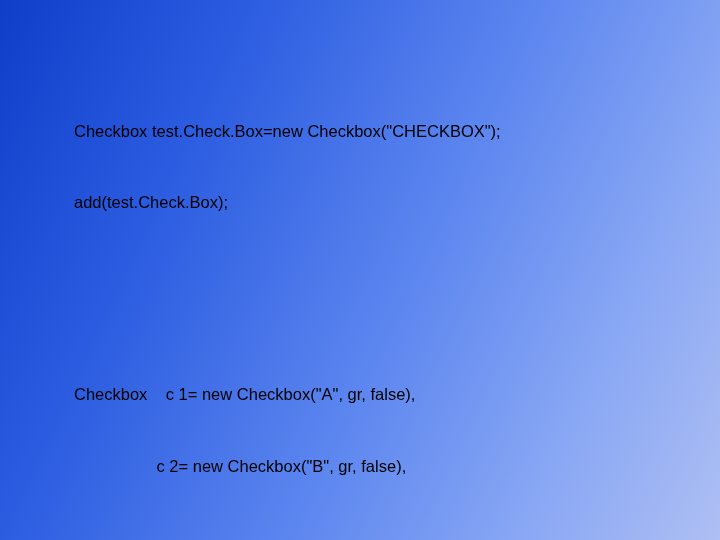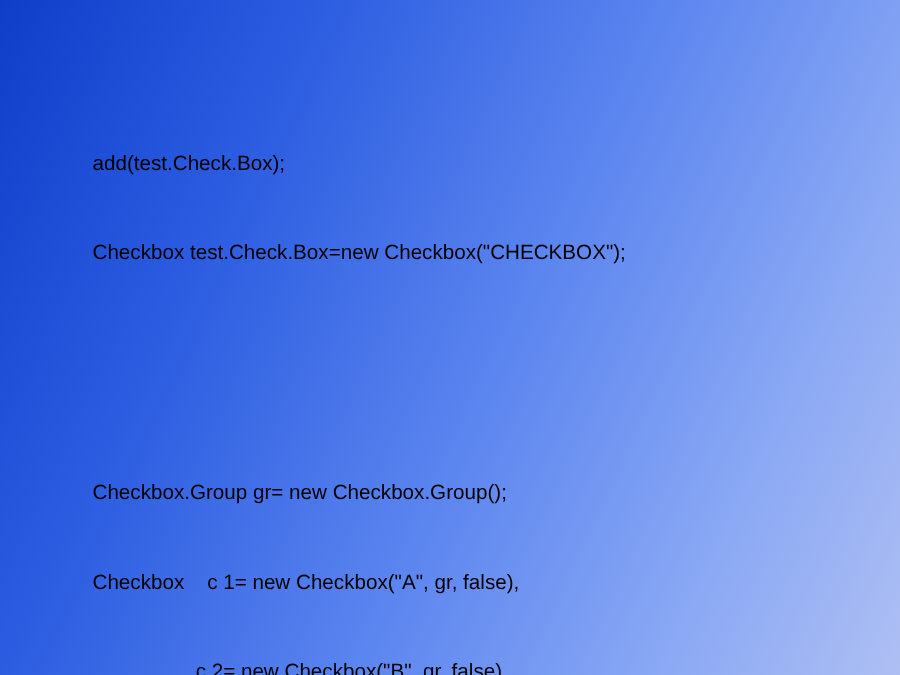--- a/index.html
+++ b/index.html
@@ -17,25 +17,24 @@
     white-space:pre;
   }
   .block{margin-bottom:24px;}
   .line{display:block;}
 </style>
 </head>
 <body>
 
 <div class="slide">
   <div class="block">
+    <span class="line">Checkbox test.Check.Box=new Checkbox("CHECKBOX");</span>
     <span class="line">add(test.Check.Box);</span>
-    <span class="line">Checkbox test.Check.Box=new Checkbox("CHECKBOX");</span>
   </div>
   <div class="block">
-    <span class="line">Checkbox.Group gr= new Checkbox.Group();</span>
     <span class="line">Checkbox    c 1= new Checkbox("A", gr, false),</span>
     <span class="line">                  c 2= new Checkbox("B", gr, false),</span>
     
     
     
     
   </div>
   
 </div>
 

